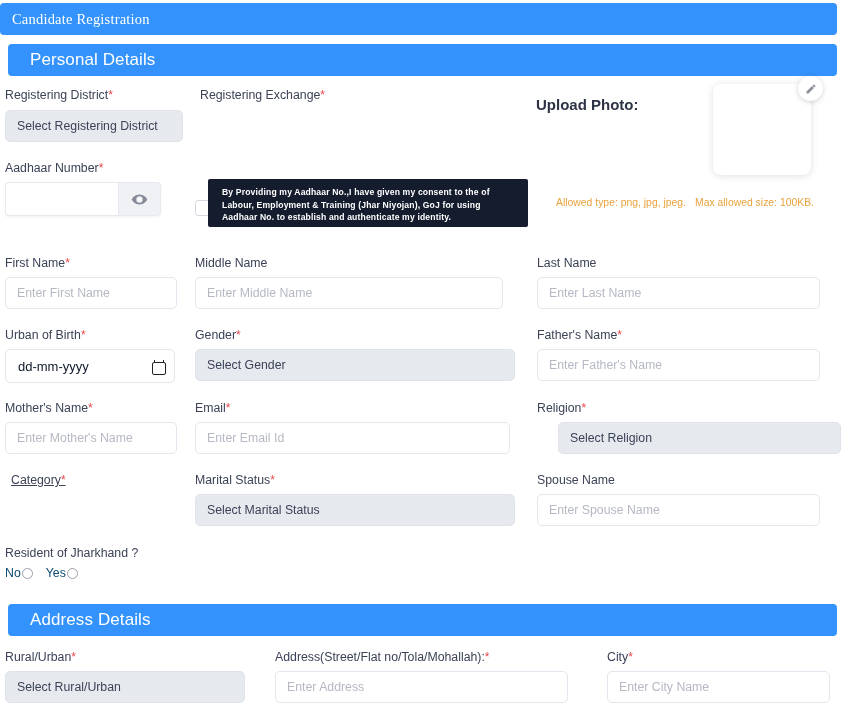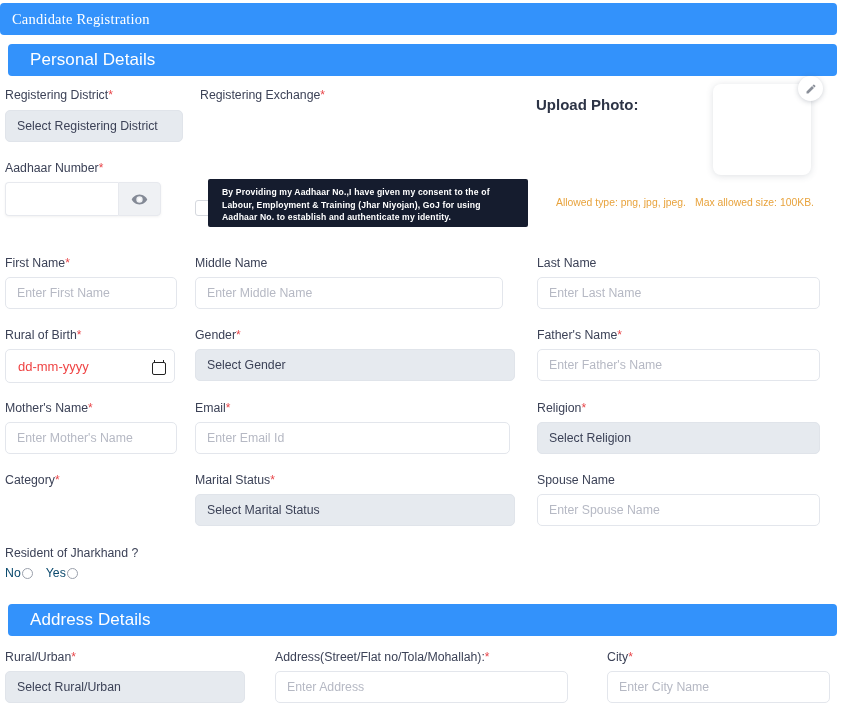--- a/index.html
+++ b/index.html
@@ -54,21 +54,21 @@
   .fld.sel {
     background: #e6eaef; border: 1px solid #e0e4ea; color: #3c4257;
   }
   .fld.plain { color: #b6b9c4; }
 
   
   .datefld {
     position: absolute; height: 34px; width: 170px;
     border: 1px solid #e3e6ec; border-radius: 5px; background:#fff;
     display:flex; align-items:center; justify-content: space-between;
-    padding: 0 10px 0 12px; font-size: 13px; color:#ef4444;
+    padding: 0 10px 0 12px; font-size: 13px; color:#0f172a;
   }
   .cal-ico { width: 12px; height: 13px; position: relative; }
   .cal-ico:before {
     content:""; position:absolute; left:0; top:2px; width:12px; height:11px;
     border:1.6px solid #222; border-radius:2px;
   }
   .cal-ico:after {
     content:""; position:absolute; left:2px; top:0; width:8px; height:3px;
     border-left:1.6px solid #222; border-right:1.6px solid #222;
   }
@@ -194,21 +194,21 @@
     <span>Middle Name</span><span class="req"></span>
   </div>
   <div class="fld plain" style="left:195px; top:277px; width:308px;">Enter Middle Name</div>
 
   <div class="lbl" style="left:537px; top:256px;">
     <span>Last Name</span><span class="req"></span>
   </div>
   <div class="fld plain" style="left:537px; top:277px; width:283px;">Enter Last Name</div>
 
   <div class="lbl" style="left:5px; top:328px;">
-    <span>Rural of Birth</span><span class="req">*</span>
+    <span>Urban of Birth</span><span class="req">*</span>
   </div>
   <div class="datefld" style="left:5px; top:349px;">
     <span>dd-mm-yyyy</span>
     <span class="cal-ico"></span>
   </div>
 
   <div class="lbl" style="left:195px; top:328px;">
     <span>Gender</span><span class="req">*</span>
   </div>
   <div class="fld sel" style="left:195px; top:349px; width:320px;">Select Gender</div>
@@ -224,23 +224,23 @@
   <div class="fld plain" style="left:5px; top:422px; width:172px;">Enter Mother's Name</div>
 
   <div class="lbl" style="left:195px; top:401px;">
     <span>Email</span><span class="req">*</span>
   </div>
   <div class="fld plain" style="left:195px; top:422px; width:315px;">Enter Email Id</div>
 
   <div class="lbl" style="left:537px; top:401px;text-align:center;">
     <span>Religion</span><span class="req">*</span>
   </div>
-  <div class="fld sel" style="left:537px; top:422px; width:283px;">Select Religion</div>
-
-  <div class="lbl" style="left:5px; top:473px;">
+  <div class="fld sel" style="left:558px; top:422px; width:283px;">Select Religion</div>
+
+  <div class="lbl" style="left:11px; top:473px;text-decoration:underline;">
     <span>Category</span><span class="req">*</span>
   </div>
 
   <div class="lbl" style="left:195px; top:473px;">
     <span>Marital Status</span><span class="req">*</span>
   </div>
   <div class="fld sel" style="left:195px; top:494px; width:320px;">Select Marital Status</div>
 
   <div class="lbl" style="left:537px; top:473px;">
     <span>Spouse Name</span><span class="req"></span>

